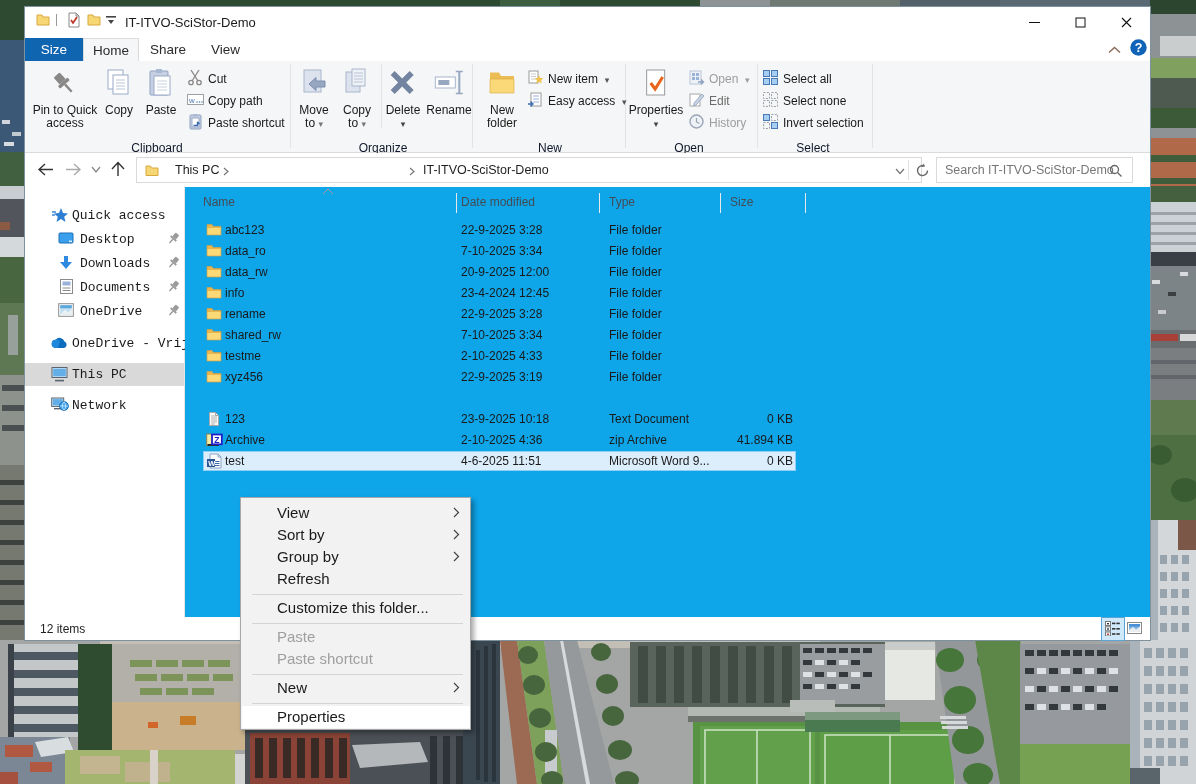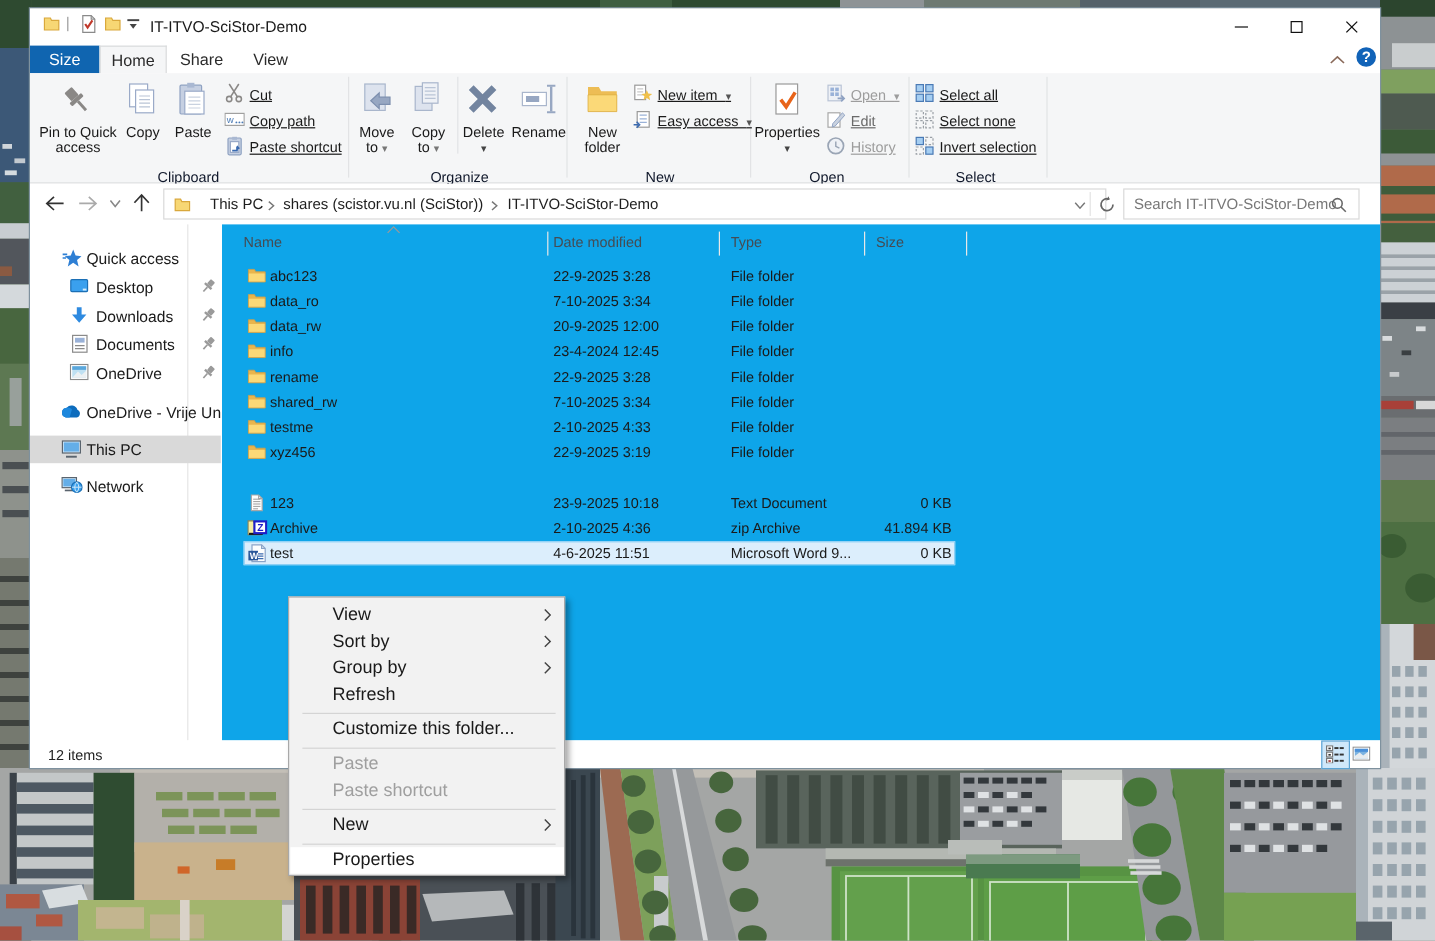--- a/index.html
+++ b/index.html
@@ -9,27 +9,27 @@
 #title{position:absolute;left:100px;top:8px;font-size:13px;color:#1a1a1a;}
 .cap{position:absolute;top:0;width:46px;height:31px;}
 #tabrow{position:absolute;left:0;top:31px;width:1125px;height:23px;background:#fff;}
 .tab{position:absolute;top:0;height:23px;line-height:23px;text-align:center;font-size:13.5px;color:#2b2b2b;}
 #tfile{left:0;width:58px;background:#1065b0;color:#fff;}
 #thome{left:58px;width:56px;background:#f5f6f7;border:1px solid #dadbdc;border-bottom:none;box-sizing:border-box;}
 #ribbon{position:absolute;left:0;top:54px;width:1125px;height:92px;background:#f5f6f7;border-bottom:1px solid #dadbdc;box-sizing:border-box;}
 .glabel{position:absolute;top:80px;font-size:12px;color:#0f172a;transform:translateX(-50%);}
 .gsep{position:absolute;top:3px;height:84px;width:1px;background:#e2e3e5;}
 .bigbtn{position:absolute;top:6px;text-align:center;font-size:12px;color:#1a1a1a;line-height:13px;transform:translateX(-50%);}
-.smallbtn{position:absolute;font-size:12px;color:#1a1a1a;height:22px;line-height:22px;white-space:nowrap;text-decoration:underline;}
+.smallbtn{position:absolute;font-size:12px;color:#1a1a1a;height:22px;line-height:22px;white-space:nowrap;}
 .smallbtn svg{vertical-align:-3px;margin-right:4px;}
 .gray{color:#9d9d9d;}
 #addrrow{position:absolute;left:0;top:146px;width:1125px;height:34px;background:#fff;}
 #addrbox{position:absolute;left:111px;top:4px;width:786px;height:26px;border:1px solid #d9d9d9;box-sizing:border-box;font-size:12.5px;color:#1e1e1e;line-height:24px;}
 #searchbox{position:absolute;left:911px;top:4px;width:197px;height:26px;border:1px solid #d9d9d9;box-sizing:border-box;font-size:12.5px;color:#777;line-height:24px;}
-#navpane{position:absolute;left:0;top:180px;width:132px;height:430px;background:#fff;border-right:1px solid #e5e5e5;box-sizing:border-box;}
+#navpane{position:absolute;left:0;top:180px;width:160px;height:430px;background:#fff;border-right:1px solid #e5e5e5;box-sizing:border-box;font-family:Liberation Mono, monospace;}
 .navitem{position:absolute;font-size:13px;color:#1a1a1a;height:23px;line-height:23px;white-space:nowrap;}
 .pin{position:absolute;width:16px;height:16px;}
 #filepane{position:absolute;left:160px;top:180px;width:965px;height:430px;background:#0ea5e9;overflow:hidden;}
 .hdr{position:absolute;top:8px;font-size:12px;color:#454c54;}
 .hsep{position:absolute;top:6px;width:1px;height:20px;background:#e8e8e8;}
 .row{position:absolute;left:0;width:965px;height:21px;font-size:12px;color:#1a1a1a;}
 .row .nm{position:absolute;left:40px;top:3px;}
 .row .ic{position:absolute;left:21px;top:2px;}
 .row .dt{position:absolute;left:276px;top:3px;}
 .row .ty{position:absolute;left:424px;top:3px;}
@@ -595,21 +595,20 @@
           <path d="M8 15 L8 2 M2 8 L8 1.5 L14 8" stroke="#333" stroke-width="1.4" fill="none"></path>
         </svg>
     <div id="addrbox">
       <svg class="abs" style="left:8px;top:6px" width="14" height="13">
             <path d="M1 4 L1 2 L5.5 2 L6.5 4 L13 4 L13 11.5 L1 11.5 Z" fill="#f7d774" stroke="#d9a83c"></path>
           </svg>
       <span class="abs" style="left:38px">This PC</span>
       <svg class="abs" style="left:86px;top:9px" width="7" height="9">
             <path d="M1 1 L5 4.5 L1 8" stroke="#777" stroke-width="1.2" fill="none"></path>
           </svg>
-      <span class="abs" style="left:99px">shares (scistor.vu.nl (SciStor))</span>
       <svg class="abs" style="left:272px;top:9px" width="7" height="9">
             <path d="M1 1 L5 4.5 L1 8" stroke="#777" stroke-width="1.2" fill="none"></path>
           </svg>
       <span class="abs" style="left:286px">IT-ITVO-SciStor-Demo</span>
       <svg class="abs" style="left:758px;top:10px" width="10" height="7">
             <path d="M1 1 L5 5.5 L9 1" stroke="#777" stroke-width="1.2" fill="none"></path>
           </svg>
       <div class="abs" style="left:771px;top:2px;width:1px;height:20px;background:#e3e3e3"></div>
       <svg class="abs" style="left:778px;top:5px" width="15" height="15">
             <path d="M12.5 7.5 A5 5 0 1 1 9.5 3" stroke="#666" stroke-width="1.4" fill="none"></path>

